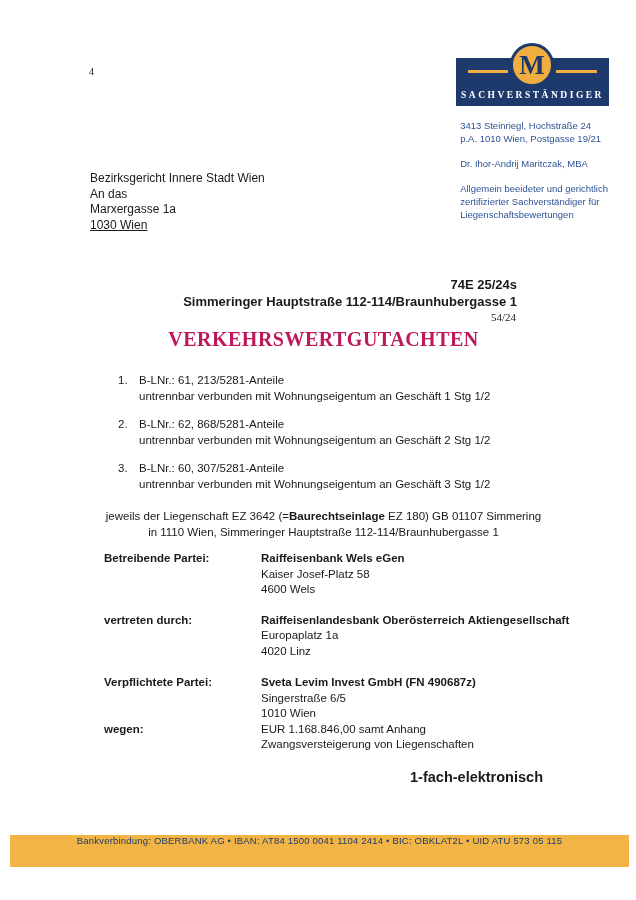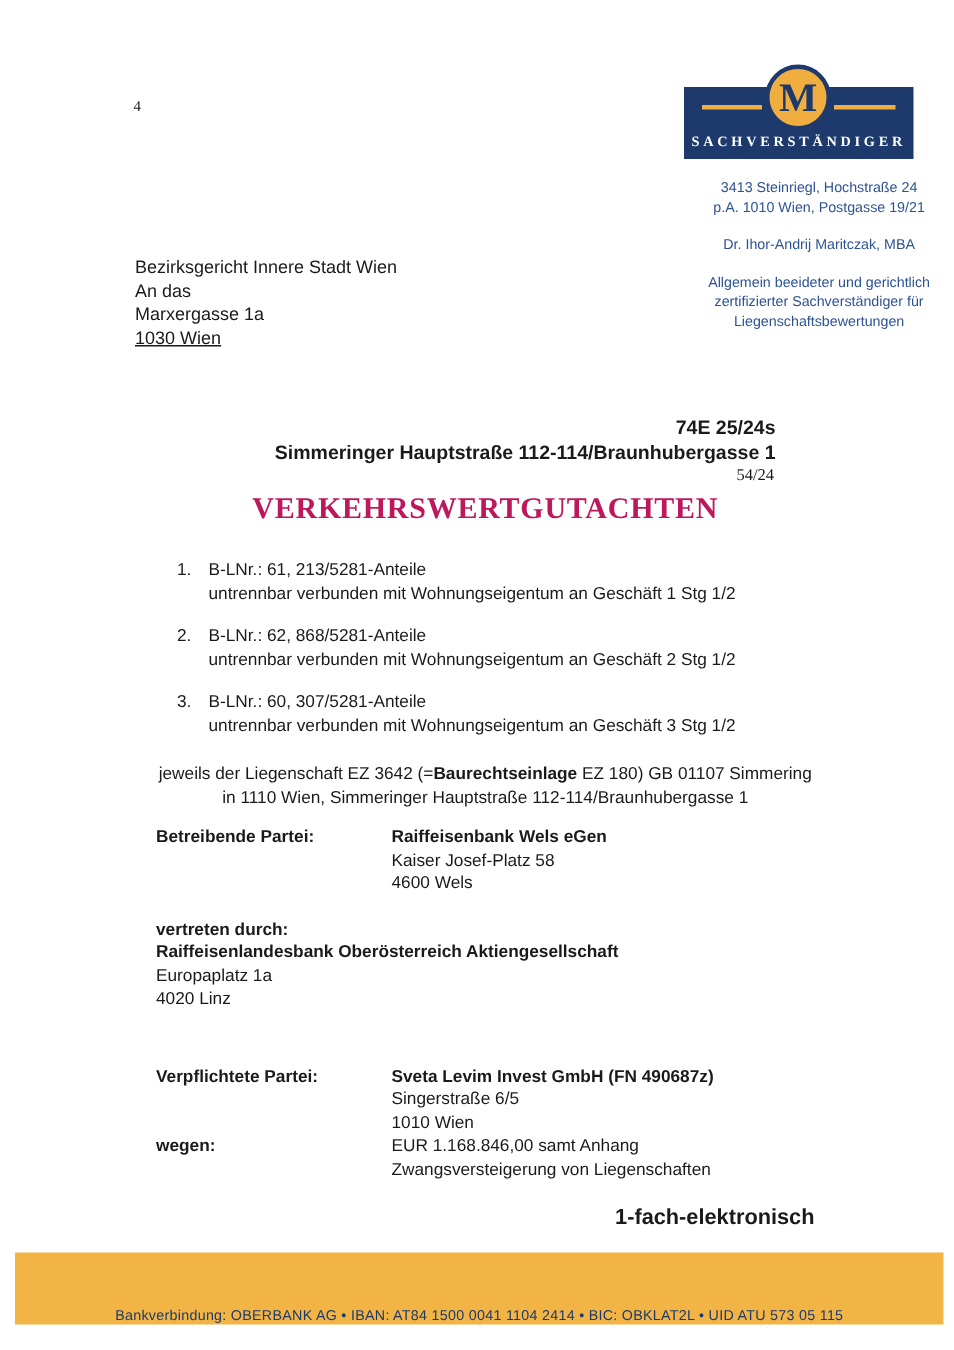--- a/index.html
+++ b/index.html
@@ -21,21 +21,21 @@
   .logo-circle span{font-family:"Liberation Serif",serif;font-weight:bold;font-size:27px;color:#1e3a6d;line-height:1;}
   .logo-hline{position:absolute;top:12px;height:3px;background:#efae3f;}
   .logo-hline.left{left:12px;width:40px;}
   .logo-hline.right{left:100px;width:41px;}
   .logo-text{
     position:absolute;bottom:6px;left:0;right:0;text-align:center;
     font-family:"Liberation Serif",serif;font-weight:bold;font-size:9.5px;
     letter-spacing:2.5px;color:#ffffff;white-space:nowrap;
   }
   
-  .contact{position:absolute;top:119px;right:16px;text-align:center;color:#2e5394;font-size:9.5px;line-height:13px;}
+  .contact{position:absolute;top:119px;right:28px;text-align:left;color:#2e5394;font-size:9.5px;line-height:13px;}
   .contact .grp{margin-bottom:12px;}
   .contact .grp:last-child{margin-bottom:0;}
   
   .addressee{position:absolute;top:171px;left:90px;font-size:12px;line-height:15.5px;}
   .addressee .uline{text-decoration:underline;}
   
   .content{position:absolute;top:276px;left:11px;right:0;}
   .case-number,.case-property{text-align:right;padding-right:119px;font-weight:bold;font-size:13px;line-height:17px;}
   .case-ref{text-align:right;padding-right:120px;font-family:"Liberation Serif",serif;font-size:11px;line-height:14px;}
   .doc-title{
@@ -45,27 +45,27 @@
   .list{margin-top:21px;padding-left:107px;font-size:11.5px;line-height:15.5px;}
   .list-item{display:flex;margin-bottom:13px;}
   .list-item .num{width:21px;flex:none;}
   .jeweils{margin-top:16px;text-align:center;font-size:11.5px;line-height:16px;}
   .jeweils b{font-weight:bold;}
   .parties{margin-top:11px;font-size:11.5px;line-height:15.5px;}
   .party-row{display:flex;padding-left:93px;}
   .party-row .p-label{width:157px;flex:none;font-weight:bold;}
   .party-row .p-name{font-weight:bold;}
   .m-after-1{margin-bottom:15px;}
-  .m-after-2{margin-bottom:36px;flex-direction:column;}
+  .m-after-2{margin-bottom:16px;}
   .m-after-3{}
   .delivery{margin-top:16px;text-align:right;padding-right:93px;font-weight:bold;font-size:14.5px;}
   
   .footer-bar{
-    position:absolute;top:835px;left:10px;right:7px;height:48px;background:#f2b545;
-    display:flex;align-items:flex-end;justify-content:center;
+    position:absolute;top:835px;left:10px;right:7px;height:32px;background:#f2b545;
+    display:flex;align-items:flex-start;justify-content:center;
   }
   .footer-bar span{color:#1e3a6d;font-size:9.5px;letter-spacing:0.2px;}
 </style>
 </head>
 <body>
 
 <div class="page">
 
   <div class="page-num">4</div>
 

